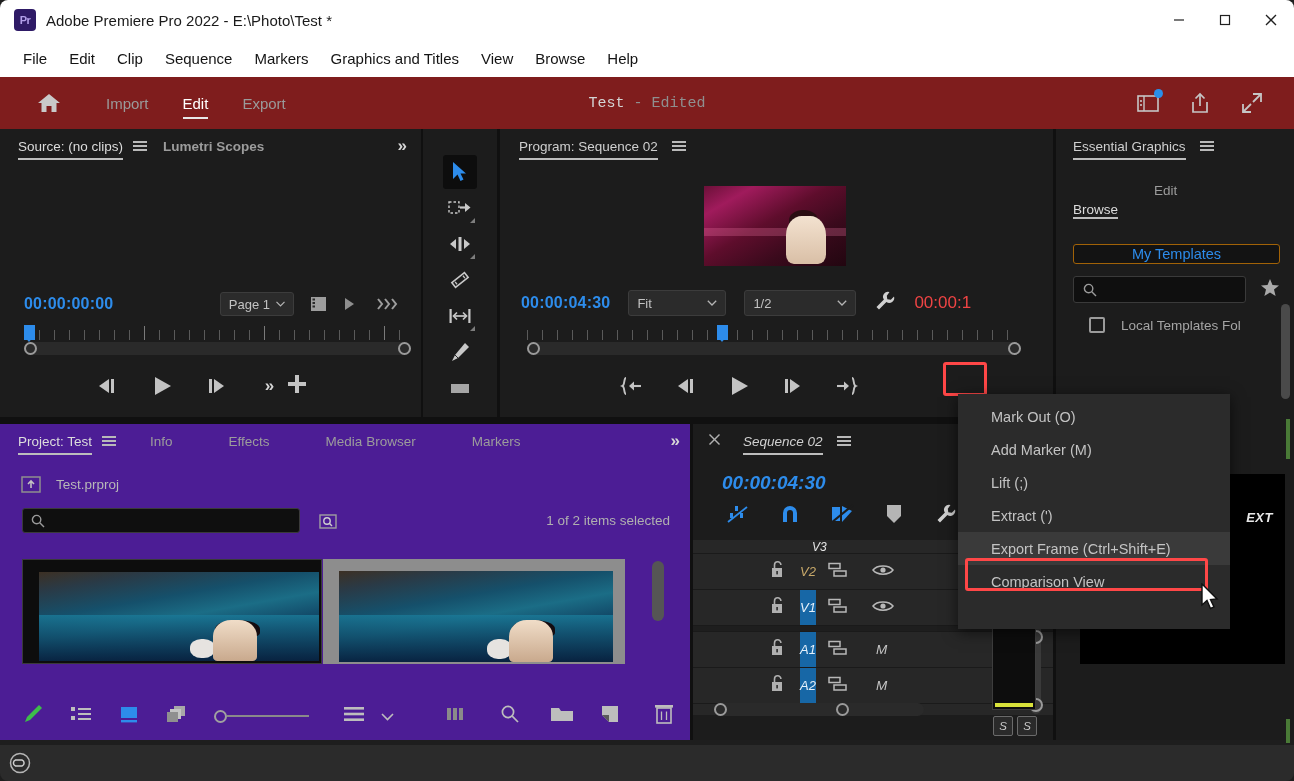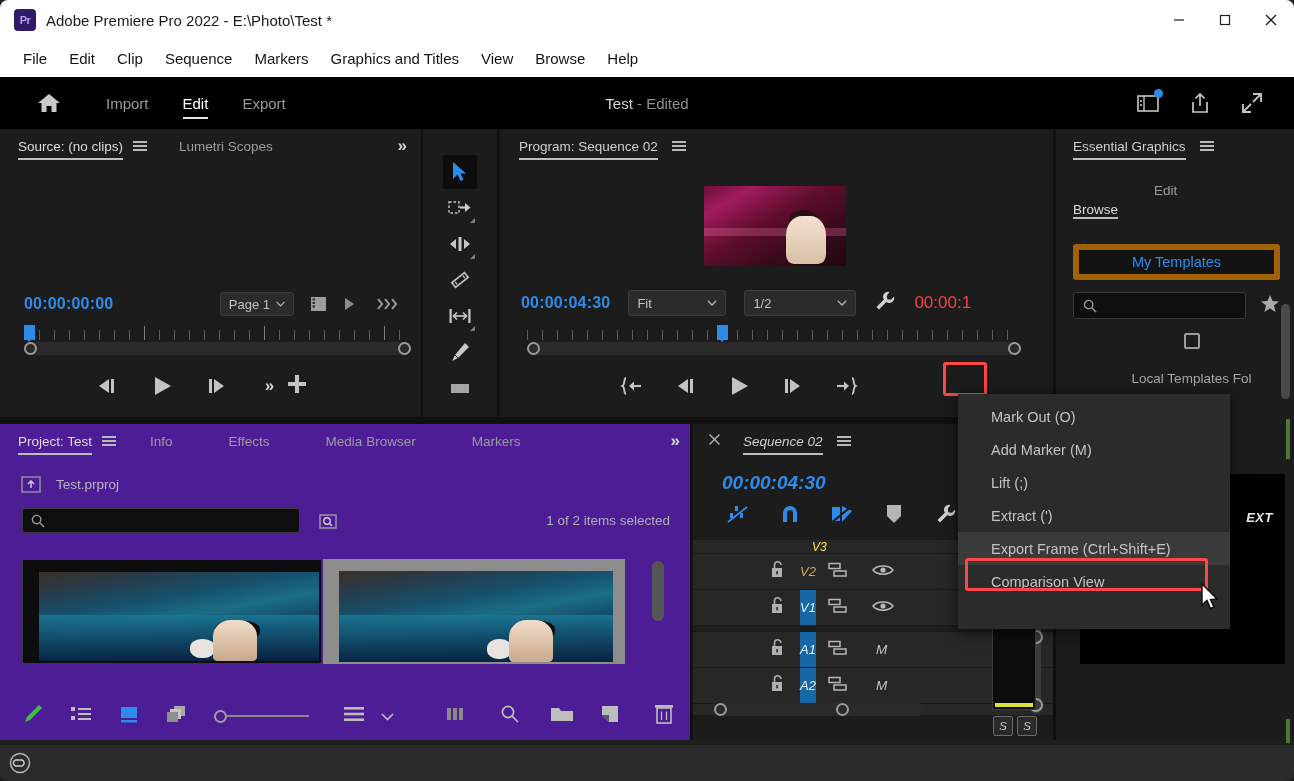--- a/index.html
+++ b/index.html
@@ -35,36 +35,37 @@
     position: absolute; left: 0; top: 40px; width: 1294px; height: 37px;
     background: #ffffff; display: flex; align-items: center; padding-left: 12px;
   }
   .menu-item {
     font-size: 15px; color: #141414; padding: 4px 11px; border-radius: 3px;
   }
 
   
   .topnav {
     position: absolute; left: 0; top: 77px; width: 1294px; height: 52px;
-    background: #000000; display: flex; align-items: center;
+    background: #7f1d1d; display: flex; align-items: center;
   }
   .home-icon { margin-left: 36px; color: #c9c9c9; display: flex; }
   .nav-tabs { display: flex; align-items: center; margin-left: 44px; gap: 34px; height: 52px; }
   .nav-tab {
     font-size: 15px; color: #9a9a9a; height: 52px; display: flex;
     align-items: center; position: relative;
   }
   .nav-tab.active { color: #ffffff; }
   .nav-tab.active::after {
     content: ""; position: absolute; left: 0; right: 0; bottom: 10px;
     height: 2px; background: #e8e8e8;
   }
   .nav-center {
     position: absolute; left: 0; right: 0; text-align: center; font-size: 15px; color: #d4d4d4;
     pointer-events: none;
+    font-family: Liberation Mono, monospace;
   }
   .nav-center .muted { color: #8f8f8f; }
   .topnav-right { margin-left: auto; display: flex; align-items: center; gap: 28px; margin-right: 30px; }
   .ticon { color: #c6c6c6; position: relative; display: flex; }
   .badge-dot {
     position: absolute; right: -3px; top: -3px; width: 9px; height: 9px;
     background: #2a8fea; border-radius: 50%;
   }
 
   
@@ -163,21 +164,21 @@
   }
   .ctx-item {
     height: 33px; display: flex; align-items: center; padding-left: 33px;
     font-size: 14.5px; color: #c3c3c3;
   }
   .ctx-item.highlight { background: #3a3a3a; }
 
   
   #eg-panel { left: 1055px; top: 129px; width: 239px; height: 611px; background: #1c1c1c; }
   .eg-btn {
-    background: #131313; border: 6px solid #a16207; border-radius: 3px; height: 36px;
+    background: #131313; border: 1px solid #a16207; border-radius: 3px; height: 20px;
     display: flex; align-items: center; justify-content: center; color: #2d8ceb; font-size: 14.5px;
   }
   .eg-search {
     background: #0f0f0f; border: 1px solid #3a3a3a; border-radius: 3px; height: 27px;
     display: flex; align-items: center; padding-left: 9px; color: #8c8c8c;
   }
   .checkbox-sq { width: 16px; height: 16px; border: 2px solid #9b9b9b; border-radius: 2px; }
   .eg-scroll {
     position: absolute; right: 4px; width: 9px; background: #4a4a4a; border-radius: 5px;
   }
@@ -349,21 +350,21 @@
   </div>
 
   <div class="panel" id="source-panel">
     <div class="panel-head">
       <div class="ptab active">Source: (no clips)</div>
       <div class="hamb">
           <i></i>
           <i></i>
           <i></i>
         </div>
-      <div class="ptab" style="margin-left:32px;">Lumetri Scopes</div>
+      <div class="ptab" style="margin-left:16px;font-weight:bold;">Lumetri Scopes</div>
       <div class="chev2" style="margin-left:auto;margin-right:16px;">»</div>
     </div>
 
     <div class="src-bottom">
       <div style="display:flex;align-items:center;padding:0 20px 8px 24px;">
         <div class="tc-blue">00:00:00:00</div>
         <div style="margin-left:auto;display:flex;align-items:center;gap:16px;">
           <div class="sel-box">
             <span>Page 1</span>
             <svg width="9" height="6" viewBox="0 0 9 6">
@@ -609,21 +610,21 @@
             <line x1="8.8" y1="8.8" x2="13" y2="13" stroke="#9a9a9a" stroke-width="1.4"></line>
           </svg>
       </div>
       <div>
         <svg width="20" height="20" viewBox="0 0 20 20">
             <path d="M10 1 L12.5 7 L19 7.4 L14 11.6 L15.6 18 L10 14.4 L4.4 18 L6 11.6 L1 7.4 L7.5 7 Z" fill="#a9a9a9"></path>
           </svg>
       </div>
     </div>
 
-    <div style="display:flex;align-items:center;gap:22px;margin:14px 0 0 34px;flex-direction:column;">
+    <div style="display:flex;align-items:center;gap:16px;margin:14px 0 0 34px;">
       <div class="checkbox-sq"></div>
       <div style="font-size:13.5px;color:#a5a5a5;white-space:nowrap;">Local Templates Fol</div>
     </div>
 
     <div class="tmpl-thumb" style="left:25px;top:345px;width:205px;height:190px;">
       <div style="position:absolute;right:12px;top:36px;font-size:13px;font-weight:bold;font-style:italic;color:#e8e8e8;letter-spacing:0.5px;">EXT</div>
     </div>
     <div style="position:absolute;left:14px;top:628px;width:212px;text-align:center;font-size:13.5px;color:#aeaeae;">Angled Coming Up Next</div>
 
     <div class="eg-scroll" style="top:175px;height:95px;"></div>
@@ -793,21 +794,21 @@
       </div>
       <div class="tl-ico">
         <svg width="22" height="22" viewBox="0 0 22 22">
             <path d="M15.5 2 a5 5 0 0 0 -5.6 7.6 L2.5 17 L5 19.5 L12.4 12.1 A5 5 0 0 0 20 6.5 L16.8 9.7 L13.3 9.2 L12.8 5.7 Z" fill="#d0d0d0"></path>
           </svg>
       </div>
     </div>
 
     <div style="position:absolute;left:0;top:116px;width:363px;height:175px;overflow:hidden;">
       <div class="track-row" style="height:14px;">
-        <div style="position:absolute;left:120px;font-size:12px;color:#fde047;">V3</div>
+        <div style="position:absolute;left:120px;font-size:12px;color:#e5e5e5;">V3</div>
       </div>
       <div class="track-row">
         <div class="track-head">
           <div class="tr-lock">
             <svg width="14" height="17" viewBox="0 0 14 17">
                 <rect x="2" y="7" width="10" height="9" fill="#b0b0b0"></rect>
                 <path d="M4.5 7 L4.5 4 a3.2 3.2 0 0 1 6.4 0" fill="none" stroke="#b0b0b0" stroke-width="1.6"></path>
                 <rect x="6.3" y="10" width="1.6" height="3.4" fill="#2a2a2a"></rect>
               </svg>
           </div>

